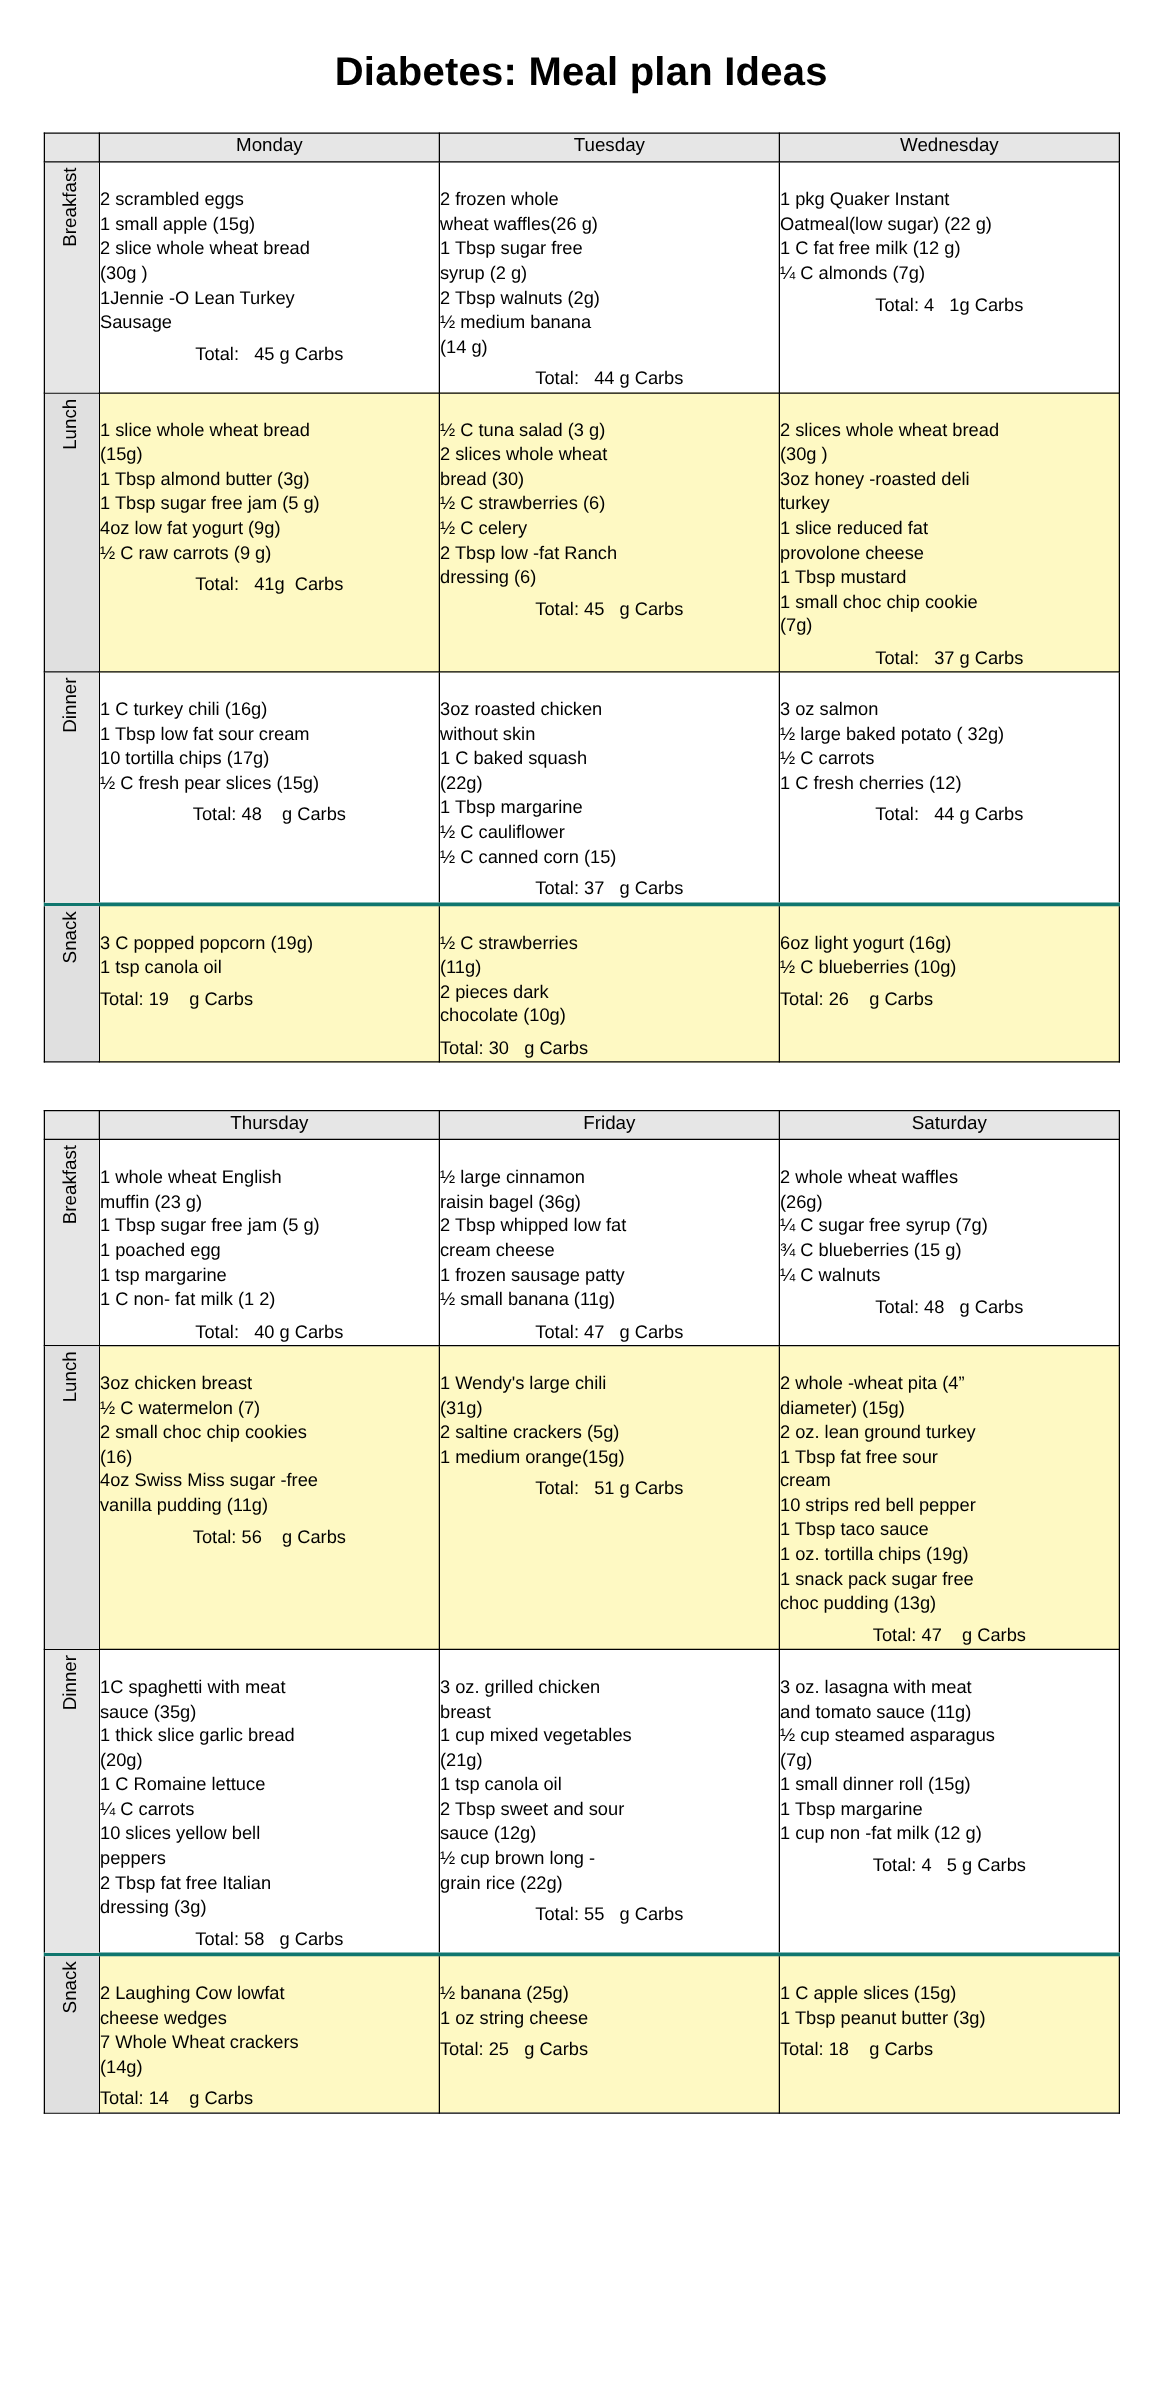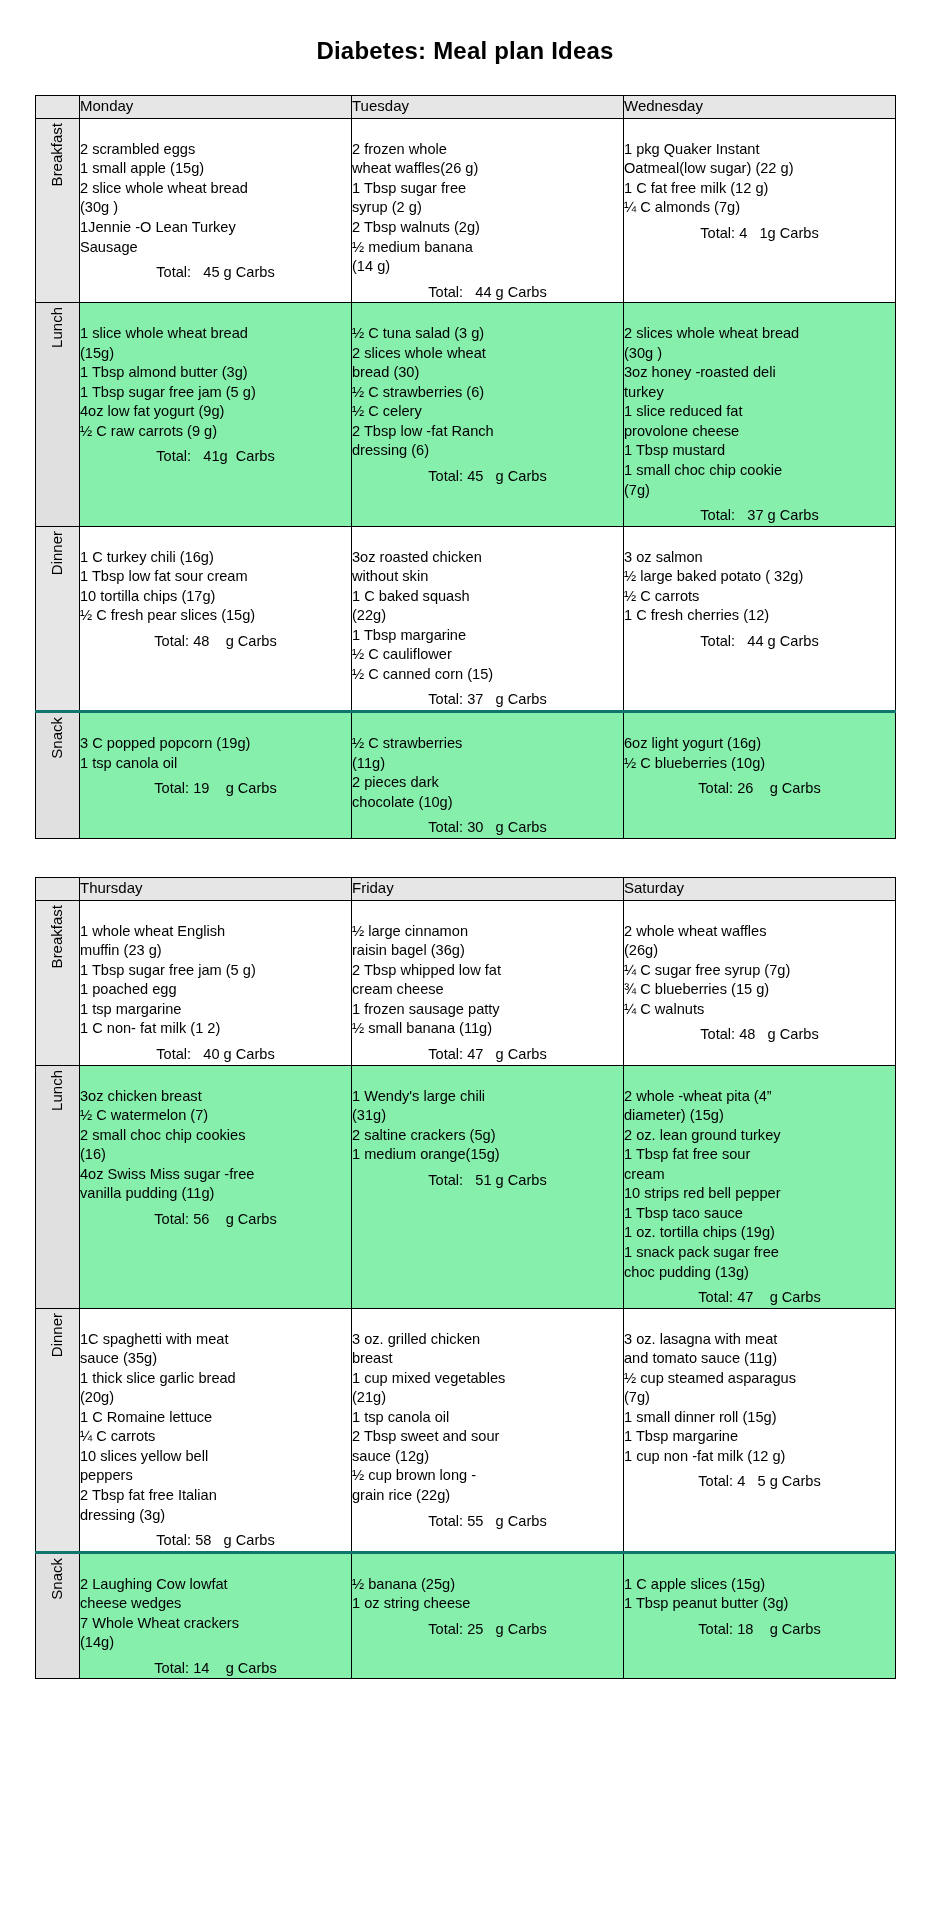--- a/index.html
+++ b/index.html
@@ -19,21 +19,21 @@
     min-height: 1920px;
     box-sizing: border-box;
     padding: 34px 0 20px 0;
     position: relative;
   }
   .title-block {
     text-align: center;
     margin-bottom: 26px;
   }
   .title-line {
-    font-size: 24px;
+    font-size: 32px;
     font-weight: bold;
     line-height: 1.45;
     letter-spacing: 0.2px;
   }
   .table-wrap {
     width: 860px;
     margin: 0 auto;
   }
   table.mealtable {
     border-collapse: collapse;
@@ -49,50 +49,50 @@
   }
   col.c-meal { width: 44px; }
   col.c-day  { width: 272px; }
 
   th.corner {
     background: #e6e6e6;
     height: 22px;
   }
   th.dayhead {
     background: #e6e6e6;
-    text-align: left;
+    text-align: center;
     font-weight: normal;
     font-size: 15px;
     padding: 3px 0 4px 0;
   }
   td.mealname {
     background: #e6e6e6;
     text-align: center;
     position: relative;
   }
   td.mealname .rot {
     writing-mode: vertical-rl;
     transform: rotate(180deg);
     display: inline-block;
     font-size: 15px;
     white-space: nowrap;
     padding: 4px 0;
   }
   td.cell {
     padding: 5px 7px 5px 8px;
   }
-  td.cell.shaded { background: #86efac; }
+  td.cell.shaded { background: #fef9c3; }
   td.mealname.shaded { background: #e0e0e0; }
   .items { white-space: pre-line; margin-top: 21px; }
   .total {
     margin-top: 6px;
     text-align: center;
     white-space: pre;
   }
-  .total.left { text-align: center; }
+  .total.left { text-align: left; }
   tr.snackrow td { border-top: 3px solid #0f766e; }
   .block-gap { height: 38px; }
 </style>
 </head>
 <body>
 
 <div class="page">
 
   <div class="title-block">
     <div class="title-line">Diabetes: Meal plan Ideas</div>

